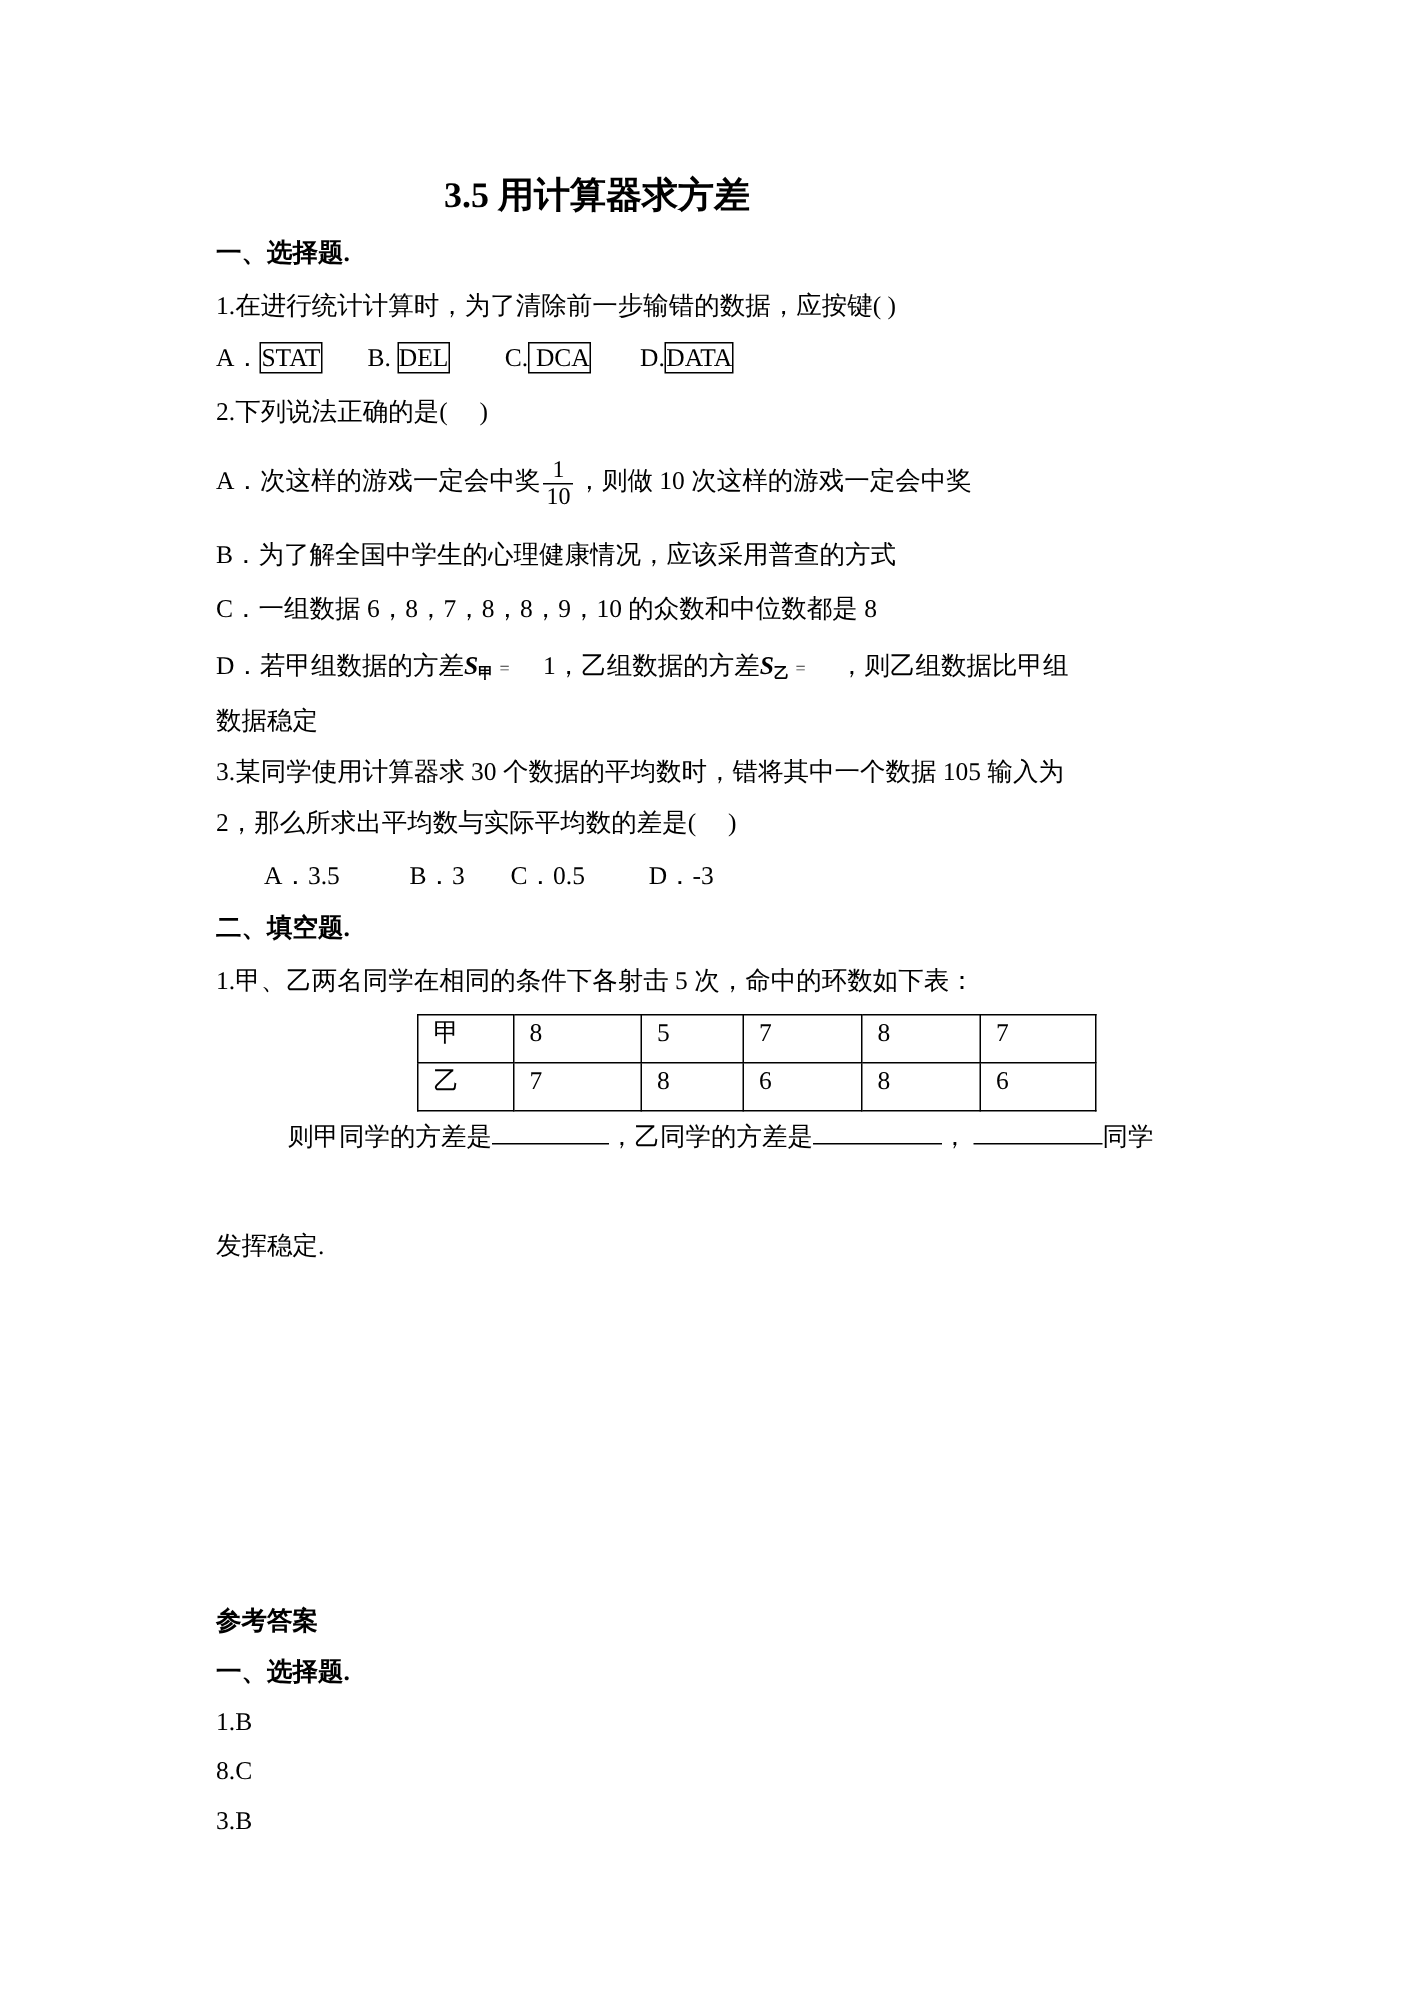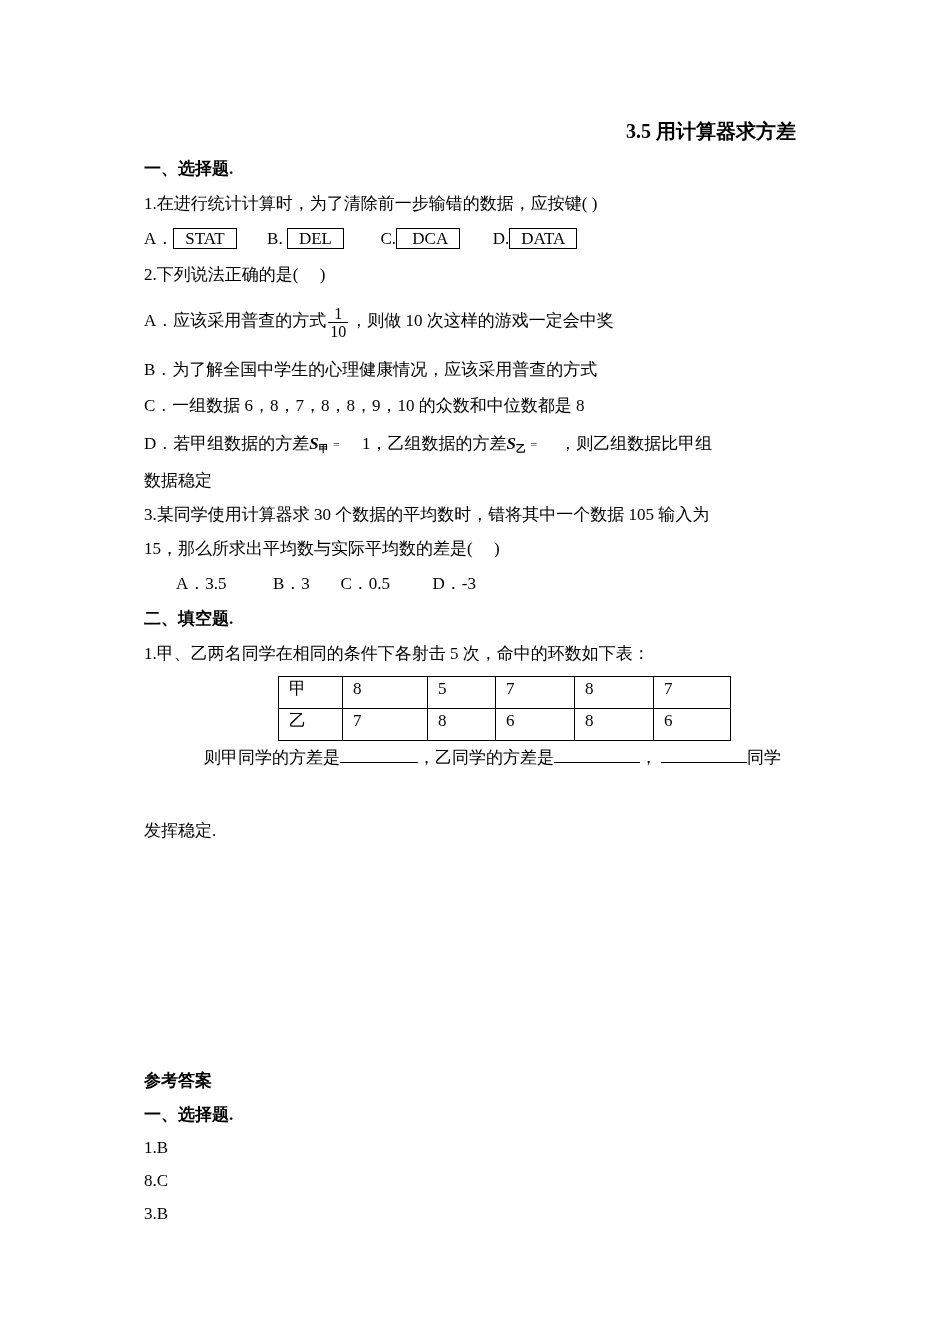--- a/index.html
+++ b/index.html
@@ -20,30 +20,30 @@
       position: absolute;
       left: 144px;
       white-space: nowrap;
       line-height: 22px;
     }
     .title {
       position: absolute;
       top: 118px;
       left: 0;
       width: 796px;
-      text-align: right;
+      text-align: center;
       font-weight: bold;
-      font-size: 20px;
+      font-size: 24px;
       line-height: 26px;
     }
     .bold { font-weight: bold; }
     .keybox {
       display: inline-block;
       border: 1px solid #000;
-      padding: 0 11px;
+      padding: 0 0;
       line-height: 19px;
     }
     .frac {
       display: inline-block;
       vertical-align: middle;
       text-align: center;
       font-size: 16px;
       line-height: 17px;
       margin: 0 2px;
     }
@@ -89,37 +89,37 @@
   <span><span>B. </span><span class="keybox">DEL</span></span>
   <span style="display:inline-block;width:28px;"></span>
   <span><span>C.</span><span class="keybox" style="white-space:pre;"> DCA</span></span>
   <span style="display:inline-block;width:24px;"></span>
   <span><span>D.</span><span class="keybox">DATA</span></span>
 </div>
 
 <div class="line" style="top:264px; white-space:pre;">2.下列说法正确的是(     )</div>
 
 <div class="line" style="top:298px; line-height:46px;">
-  <span>A．应该采用普查的方式</span><span class="frac"><span class="num">1</span><span class="den">10</span></span><span>，则做 10 次这样的游戏一定会中奖</span>
+  <span>A．次这样的游戏一定会中奖</span><span class="frac"><span class="num">1</span><span class="den">10</span></span><span>，则做 10 次这样的游戏一定会中奖</span>
 </div>
 
 <div class="line" style="top:359px;text-align:center;">B．为了解全国中学生的心理健康情况，应该采用普查的方式</div>
 <div class="line" style="top:395px;">C．一组数据 6，8，7，8，8，9，10 的众数和中位数都是 8</div>
 
 <div class="line" style="top:433px;">
   <span>D．若甲组数据的方差</span><span class="svar"><span>S</span><span class="sub">甲</span></span>
   <span class="eq">=</span>
   <span style="display:inline-block;width:18px;"></span><span>1，乙组数据的方差</span><span class="svar"><span>S</span><span class="sub">乙</span></span>
   <span class="eq">=</span>
   <span style="display:inline-block;width:18px;"></span><span>，则乙组数据比甲组</span>
 </div>
 <div class="line" style="top:470px;">数据稳定</div>
 
 <div class="line" style="top:504px;">3.某同学使用计算器求 30 个数据的平均数时，错将其中一个数据 105 输入为</div>
-<div class="line" style="top:538px; white-space:pre;">15，那么所求出平均数与实际平均数的差是(     )</div>
+<div class="line" style="top:538px; white-space:pre;">2，那么所求出平均数与实际平均数的差是(     )</div>
 
 <div class="line" style="top:573px;margin-left:32px;">
   <span>A．3.5</span>
   <span style="display:inline-block;width:38px;"></span>
   <span>B．3</span>
   <span style="display:inline-block;width:22px;"></span>
   <span>C．0.5</span>
   <span style="display:inline-block;width:34px;"></span>
   <span>D．-3</span>
 </div>
@@ -142,21 +142,21 @@
     <td>乙</td>
     <td>7</td>
     <td>8</td>
     <td>6</td>
     <td>8</td>
     <td>6</td>
   </tr>
 </tbody>
   </table>
 
-<div class="line" style="top:746px; left:204px;font-family:Liberation Serif, serif;">
+<div class="line" style="top:746px; left:192px;font-family:Liberation Serif, serif;">
   <span>则甲同学的方差是</span><span class="blank" style="width:78px;"></span><span>，乙同学的方差是</span><span class="blank" style="width:86px;"></span><span>，</span><span style="display:inline-block;width:4px;"></span><span class="blank" style="width:86px;"></span><span>同学</span>
 </div>
 <div class="line" style="top:820px;">发挥稳定.</div>
 
 <div class="line bold" style="top:1070px;">参考答案</div>
 <div class="line bold" style="top:1104px;">一、选择题.</div>
 <div class="line" style="top:1137px;">1.B</div>
 <div class="line" style="top:1170px;">8.C</div>
 <div class="line" style="top:1203px;">3.B</div>
 

